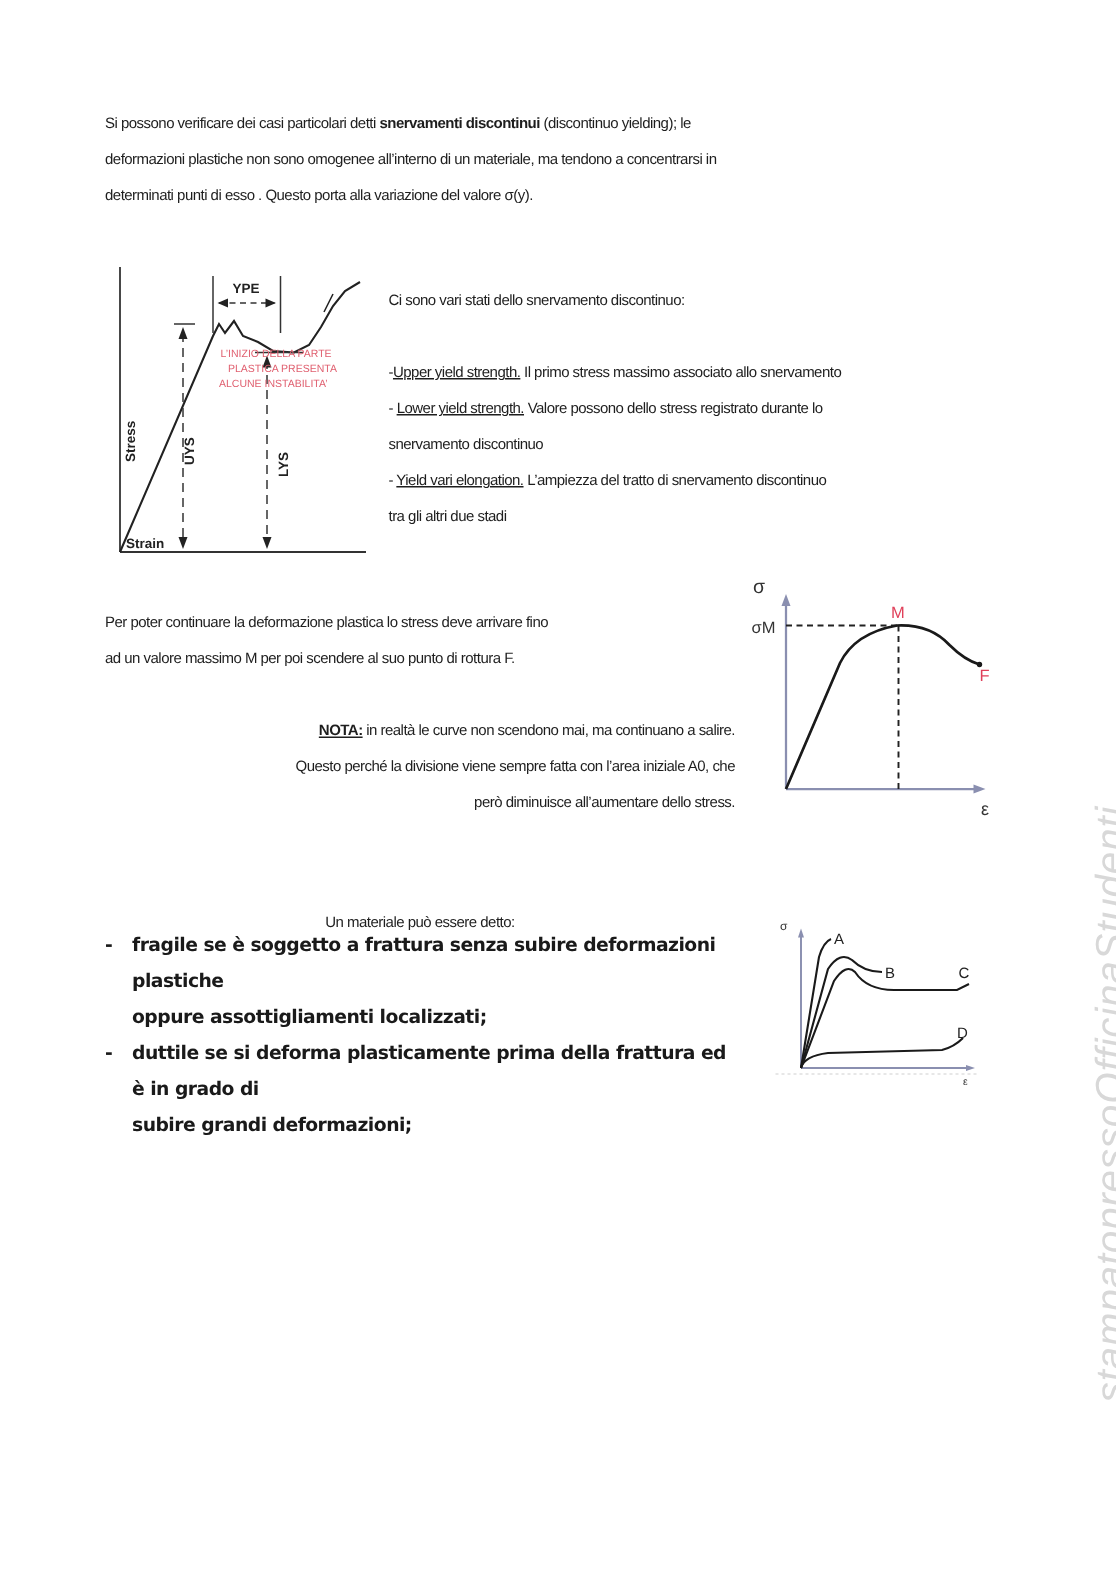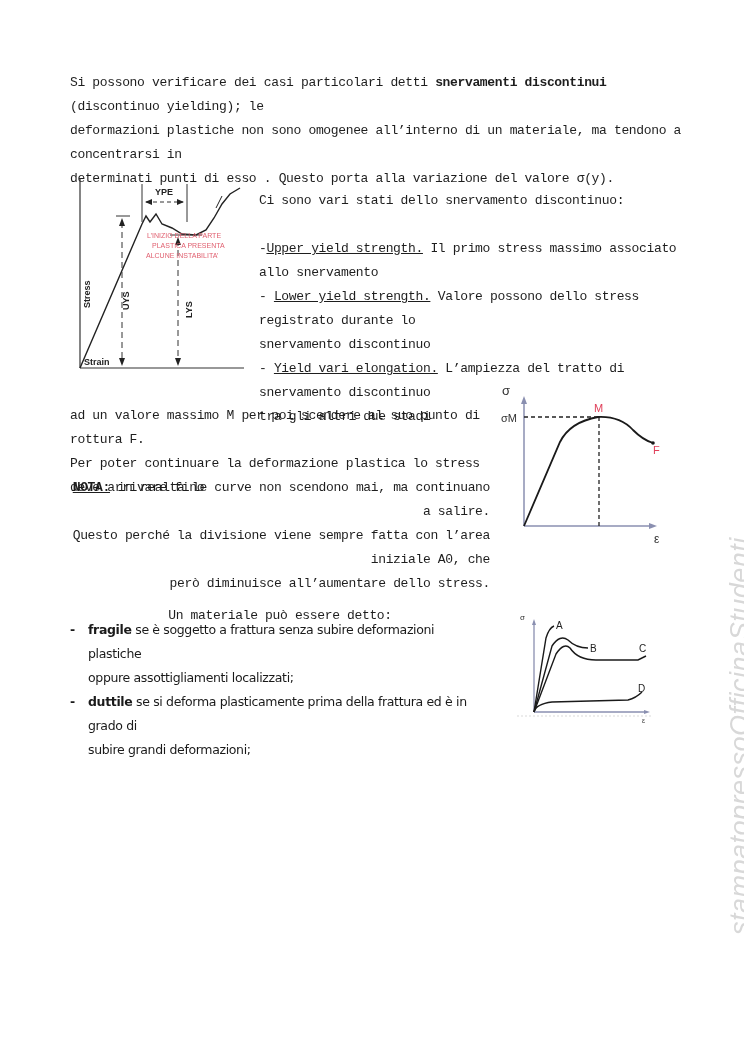--- a/index.html
+++ b/index.html
@@ -1,26 +1,26 @@
 <!DOCTYPE html>
 <html><head>
 <meta charset="utf-8">
 <style>
   html, body { margin: 0; padding: 0; background: #ffffff; }
   body { width: 744px; height: 1052px; position: relative; overflow: hidden;
          font-family: "DejaVu Sans", sans-serif; color: #1a1a1a; }
-  .para { position: absolute; font-size: 13px; line-height: 24px; letter-spacing: -0.35px;
-          font-family: Liberation Mono, monospace; color: #1e1e1e; }
+  .para { position: absolute; font-size: 10px; line-height: 24px; letter-spacing: -0.35px;
+          font-family: Liberation Sans, sans-serif; color: #1e1e1e; }
   .para b { font-weight: bold; }
   .u { text-decoration: underline; }
   .bullet-list { position: absolute; left: 70px; top: 618px; width: 420px; font-size: 12.5px;
                  line-height: 24px; letter-spacing: -0.35px; }
   .bullet-row { display: flex; }
   .bullet-dash { width: 18px; flex: none; font-weight: bold; }
-  .bullet-body { flex: 1; }
+  .bullet-body { flex: 1; font-weight: bold; }
   svg text { font-family: "Liberation Sans", sans-serif; }
   .watermark { position: absolute; left: 540px; top: 720px; width: 400px; height: 30px;
                transform: rotate(-90deg); transform-origin: center center;
                font-family: "Liberation Sans", sans-serif; font-style: italic;
                font-size: 27px; color: #d8d8d8; white-space: nowrap; letter-spacing: 0.5px; }
   .fig { position: absolute; }
 </style>
 </head>
 <body>
 
@@ -74,22 +74,22 @@
     <div><span>- </span><span class="u">Lower yield strength.</span><span> Valore possono dello stress registrato durante lo</span></div>
     <div>snervamento discontinuo</div>
   </div>
   <div>
     <div><span>- </span><span class="u">Yield vari elongation.</span><span> L’ampiezza del tratto di snervamento discontinuo</span></div>
     <div>tra gli altri due stadi</div>
   </div>
 </div>
 
 <div class="para" style="left:70px; top:404px; width:420px;">
+  <div>Per poter continuare la deformazione plastica lo stress deve arrivare fino</div>
   <div>ad un valore massimo M per poi scendere al suo punto di rottura F.</div>
-  <div>Per poter continuare la deformazione plastica lo stress deve arrivare fino</div>
 </div>
 
 <div class="para" style="left:70px; top:476px; width:420px;text-align:right;">
   <div><b class="u">NOTA:</b><span> in realtà le curve non scendono mai, ma continuano a salire.</span></div>
   <div>Questo perché la divisione viene sempre fatta con l’area iniziale A0, che</div>
   <div>però diminuisce all’aumentare dello stress.</div>
 </div>
 
 <div class="fig" style="left:498px; top:380px; width:175px; height:170px;">
   <svg width="175" height="170" viewBox="0 0 175 170">

